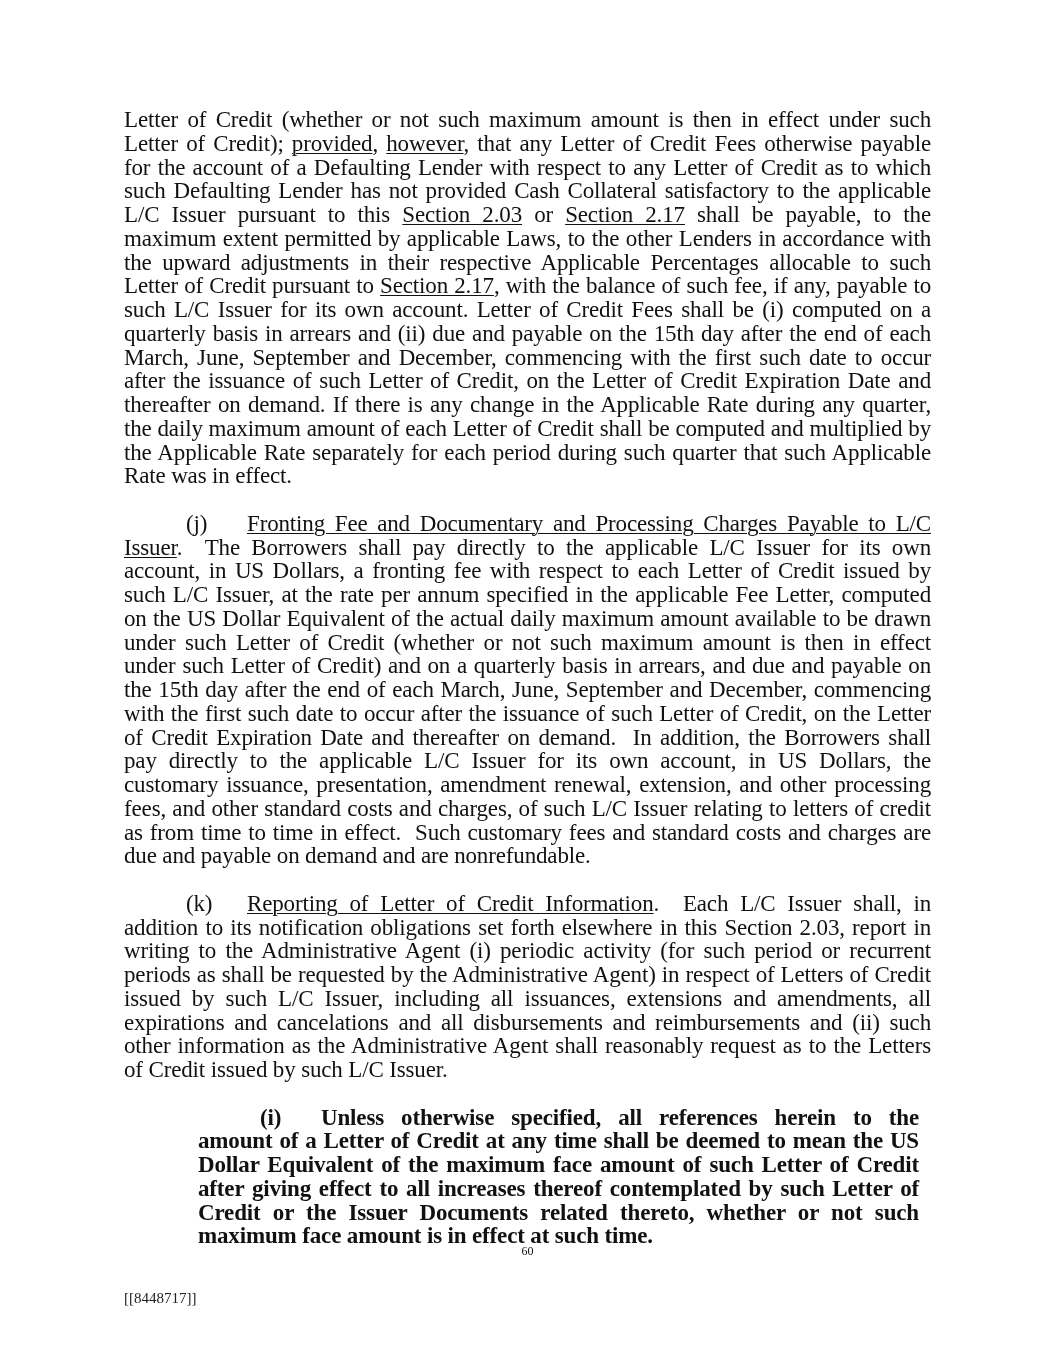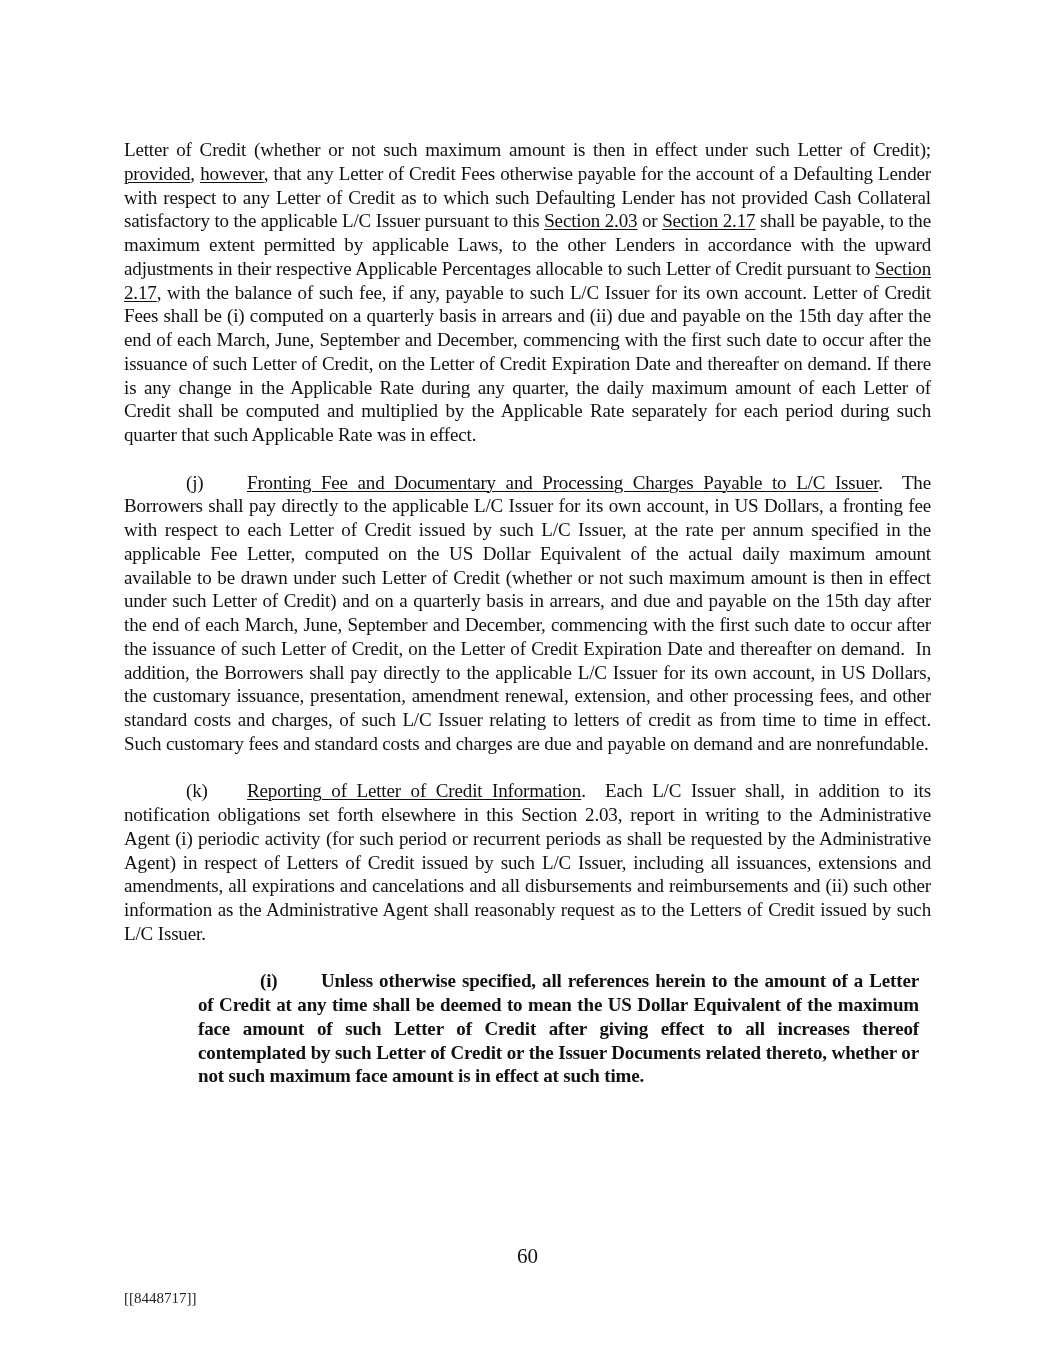--- a/index.html
+++ b/index.html
@@ -11,23 +11,23 @@
       width: 1055px;
       height: 1365px;
       position: relative;
       overflow: hidden;
       font-family: "Liberation Serif", "DejaVu Serif", serif;
       color: #111111;
     }
     .page {
       position: absolute;
       left: 124px;
-      top: 138px;
+      top: 108px;
       width: 807px;
-      font-size: 19px;
+      font-size: 23px;
       line-height: 23.75px;
       text-align: justify;
       letter-spacing: -0.15px;
     }
     .para {
       margin: 0 0 23.75px 0;
     }
     .para.first {
       margin-bottom: 23.75px;
     }
@@ -52,21 +52,21 @@
       margin: 12px;
       padding-left: 62px;
       font-weight: bold;
     }
     .page-number {
       position: absolute;
       left: 0;
       width: 1055px;
       top: 1244px;
       text-align: center;
-      font-size: 21px;
+      font-size: 12px;
       font-family: "Liberation Serif", "DejaVu Serif", serif;
     }
     .doc-id {
       position: absolute;
       left: 124px;
       top: 1290px;
       font-size: 15px;
       font-family: "Liberation Serif", "DejaVu Serif", serif;
       color: #222;
     }

